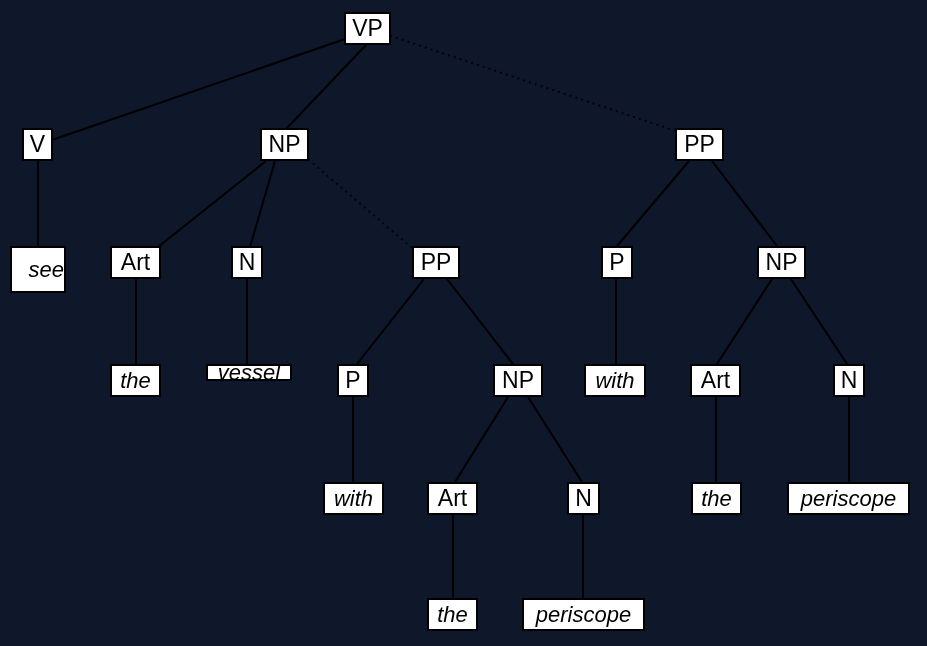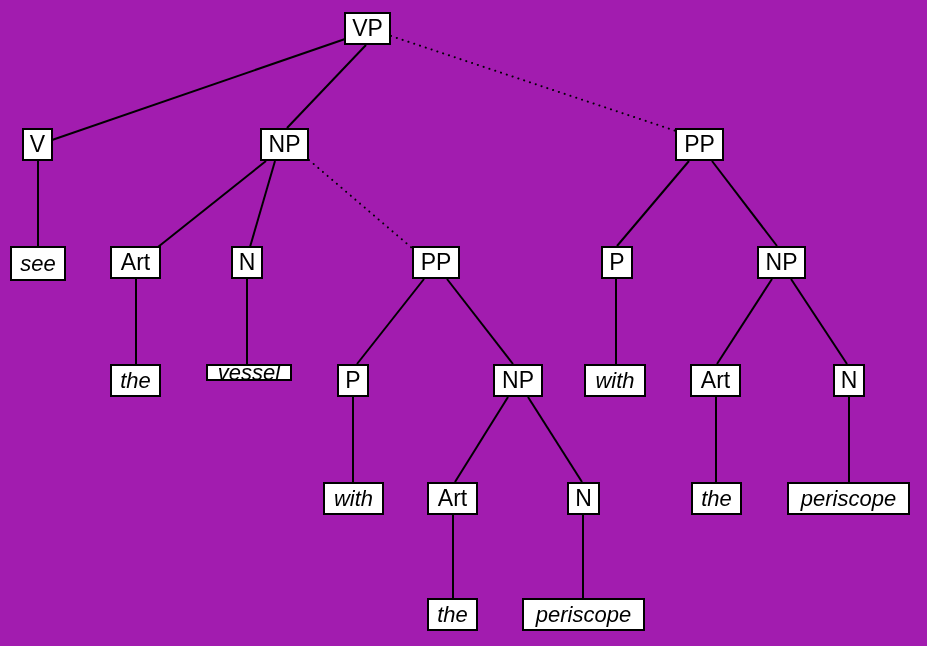--- a/index.html
+++ b/index.html
@@ -4,21 +4,21 @@
 <style>
   html, body {
     margin: 0;
     padding: 0;
     background: #ffffff;
   }
   #canvas {
     position: relative;
     width: 927px;
     height: 646px;
-    background: #a21caf;
+    background: #0f172a;
     font-family: "Liberation Sans", sans-serif;
     overflow: hidden;
   }
   svg#tree-edges {
     position: absolute;
     left: 0;
     top: 0;
     width: 927px;
     height: 646px;
   }
@@ -80,21 +80,21 @@
       </div>
       <div class="node-box node-cat" style="left: 22px; top: 128px; width: 31px; height: 33px;">
         <span>V</span>
       </div>
       <div class="node-box node-cat" style="left: 260px; top: 128px; width: 49px; height: 33px;">
         <span>NP</span>
       </div>
       <div class="node-box node-cat" style="left: 675px; top: 128px; width: 49px; height: 33px;">
         <span>PP</span>
       </div>
-      <div class="node-box node-term" style="left: 10px; top: 246px; width: 56px; height: 35px;">
+      <div class="node-box node-term" style="left: 10px; top: 246px; width: 56px; height: 47px; justify-content: flex-end;">
         <span>see</span>
       </div>
       <div class="node-box node-cat" style="left: 110px; top: 246px; width: 51px; height: 33px;">
         <span>Art</span>
       </div>
       <div class="node-box node-cat" style="left: 231px; top: 246px; width: 32px; height: 33px;">
         <span>N</span>
       </div>
       <div class="node-box node-cat" style="left: 412px; top: 246px; width: 48px; height: 33px;">
         <span>PP</span>

